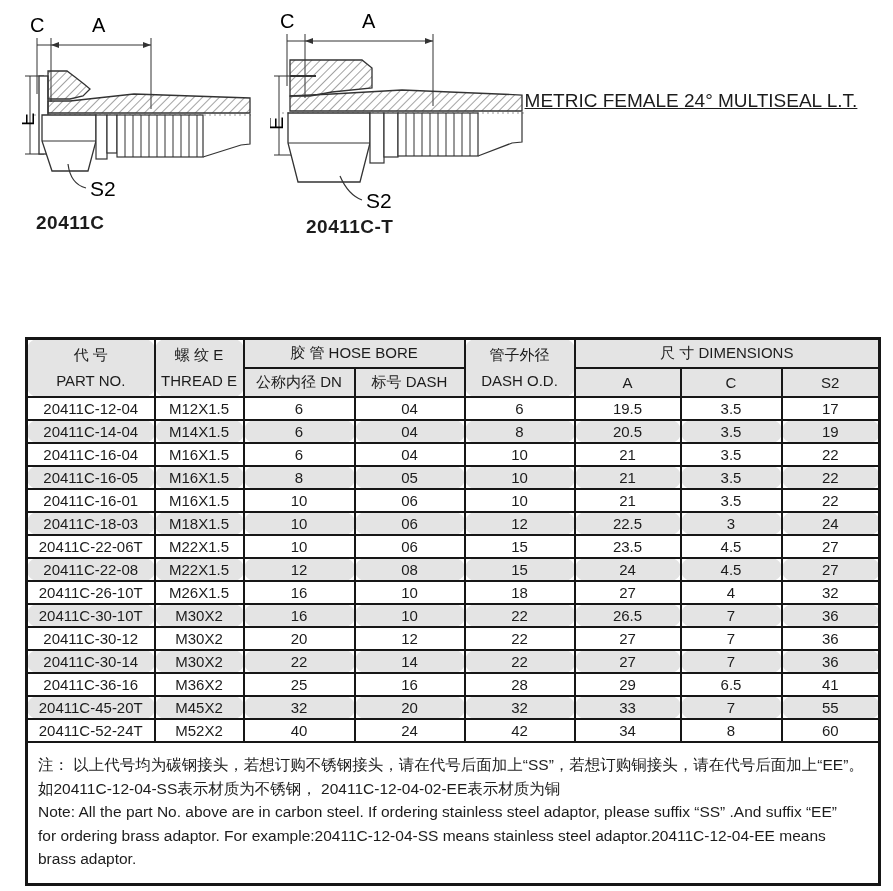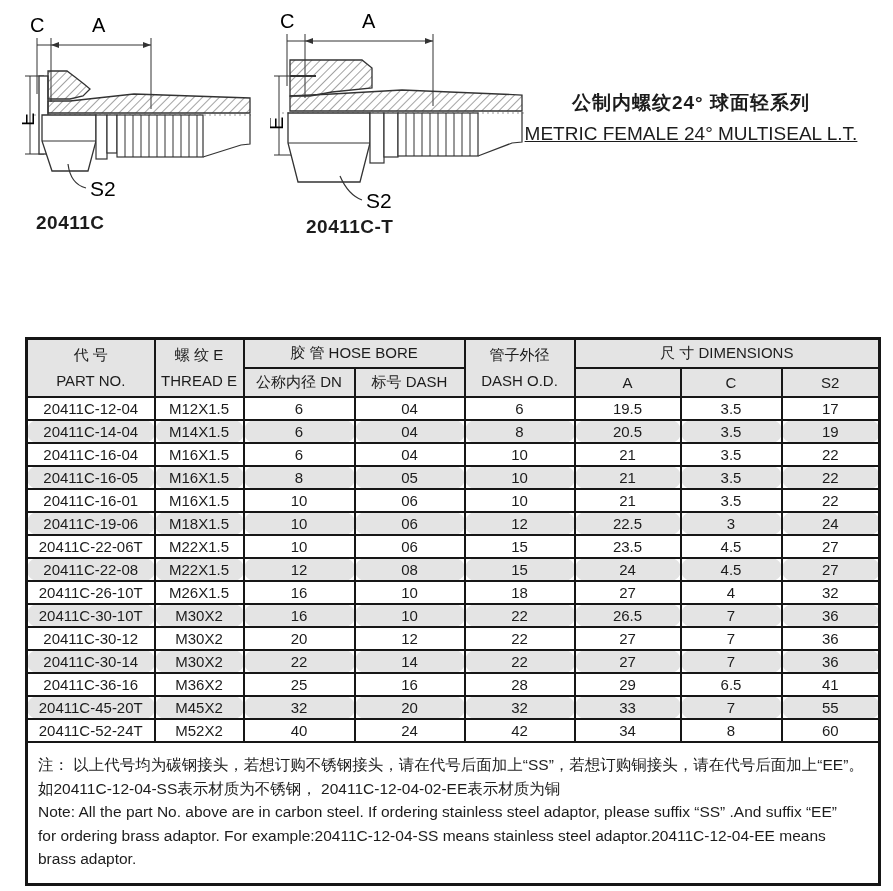--- a/index.html
+++ b/index.html
@@ -27,21 +27,21 @@
     position:absolute;left:25px;top:337px;width:853px;
     border-collapse:collapse;table-layout:fixed;
     border:3px solid var(--border);
   }
   .spec-table th,.spec-table td{
     border:2px solid var(--border);
     text-align:center;font-weight:normal;font-size:15px;
     padding:0 3px;overflow:hidden;white-space:nowrap;color:var(--ink);
   }
   .spec-table thead th{background:var(--header-bg);height:27px;}
-  .spec-table thead th.two-line{height:auto;}
+  .spec-table thead th.two-line{height:auto;border-radius:11px;}
   .two-line div{line-height:1.75;}
   .spec-table tbody td{height:21px;background:#fff;}
   .spec-table tbody tr.alt td{background:var(--row-alt);border-radius:11px;}
   .spec-table tfoot td{
     text-align:left;white-space:normal;background:#fff;
     padding:10px 12px 12px 10px;font-size:15.5px;line-height:1.52;height:auto;
   }
   .note-line{min-height:10px;}
 </style>
 </head>
@@ -145,21 +145,20 @@
     </g>
     <path d="M208,148 L242,135 L252,134 L252,104" fill="#fff" stroke="#333" stroke-width="1.2"></path>
     <path d="M70,168 C76,182 84,189 92,192" fill="none" stroke="#333" stroke-width="1.2"></path>
     <text x="96" y="200" font-size="21">S2</text>
   </svg>
 
   <div class="model-label" id="model1">20411C</div>
   <div class="model-label" id="model2">20411C-T</div>
 
   <div class="title-block">
-    <div class="title-cn">公制内螺纹24° 球面轻系列</div>
     <div class="title-en">METRIC FEMALE 24° MULTISEAL L.T.</div>
   </div>
 
   <table class="spec-table">
     <colgroup>
       <col style="width:128px">
         <col style="width:89px">
         <col style="width:111px">
         <col style="width:110px">
       <col style="width:110px">
@@ -237,21 +236,21 @@
           <td>20411C-16-01</td>
           <td>M16X1.5</td>
           <td>10</td>
           <td>06</td>
           <td>10</td>
           <td>21</td>
           <td>3.5</td>
           <td>22</td>
         </tr>
         <tr class="alt">
-          <td>20411C-19-06</td>
+          <td>20411C-18-03</td>
           <td>M18X1.5</td>
           <td>10</td>
           <td>06</td>
           <td>12</td>
           <td>22.5</td>
           <td>3</td>
           <td>24</td>
         </tr>
         <tr>
           <td>20411C-22-06T</td>

